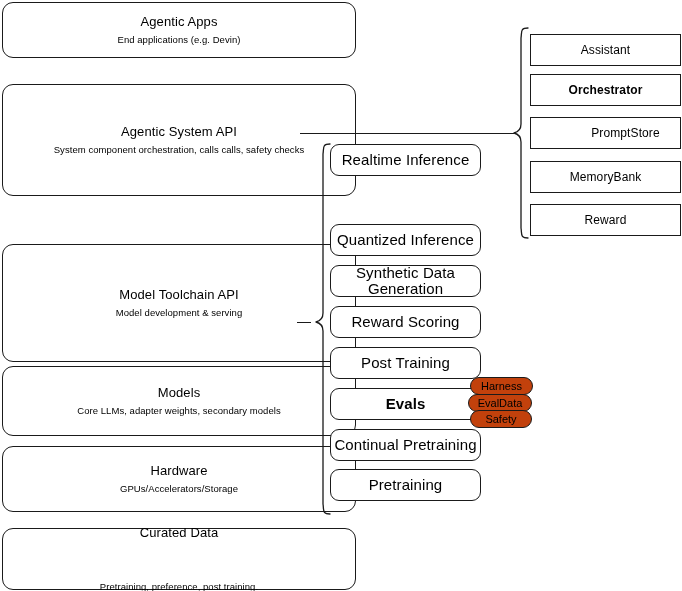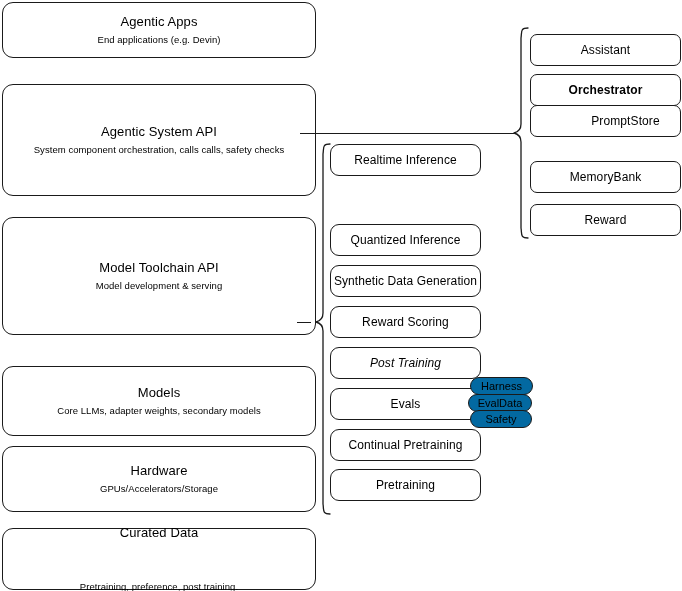--- a/index.html
+++ b/index.html
@@ -39,45 +39,45 @@
     letter-spacing: .1px;
   }
   .node .subtitle {
     font-size: 9.5px;
     line-height: 13px;
     margin-top: 3px;
     letter-spacing: .05px;
   }
 
   
-  .layer-box { left: 2px; width: 314px; }
+  .layer-box { left: 2px; width: 354px; }
 
   
   .cap-box {
     left: 330px;
     width: 151px;
     height: 32px;
     border-radius: 9px;
   }
-  .cap-box .title { font-size: 12px; }
+  .cap-box .title { font-size: 15px; }
 
   
   .comp-box {
     left: 530px;
     width: 151px;
     height: 32px;
-    border-radius: 7px;
+    border-radius: 0;
   }
   .comp-box .title { font-size: 12px; }
 
   
   .pill {
     position: absolute;
     box-sizing: border-box;
-    background: #0369a1;
+    background: #c2410c;
     border: 1.3px solid #1a1a1a;
     border-radius: 10px;
     height: 18px;
     display: flex;
     align-items: center;
     justify-content: center;
     font-size: 11px;
     color: #000000;
     z-index: 5;
   }
@@ -110,21 +110,21 @@
   <div class="node layer-box" style="top:2px; height:56px;">
     <div class="title">Agentic Apps</div>
     <div class="subtitle">End applications (e.g. Devin)</div>
   </div>
 
   <div class="node layer-box" style="top:84px; height:112px;">
     <div class="title">Agentic System API</div>
     <div class="subtitle">System component orchestration, calls calls, safety checks</div>
   </div>
 
-  <div class="node layer-box" style="top:217px; height:118px;align-items:center;">
+  <div class="node layer-box" style="top:244px; height:118px;align-items:center;">
     <div class="title">Model Toolchain API</div>
     <div class="subtitle">Model development &amp; serving</div>
   </div>
 
   <div class="node layer-box" style="top:366px; height:70px;">
     <div class="title">Models</div>
     <div class="subtitle">Core LLMs, adapter weights, secondary models</div>
   </div>
 
   <div class="node layer-box" style="top:446px; height:66px;">
@@ -148,21 +148,21 @@
              L 13 208
              C 14 214, 12 218, 20 218"></path>
   </svg>
 
   <div class="node comp-box" style="top:34px;">
     <div class="title">Assistant</div>
   </div>
   <div class="node comp-box" style="top:74px;font-weight:bold;">
     <div class="title">Orchestrator</div>
   </div>
-  <div class="node comp-box" style="top:105px;padding-left:40px;">
+  <div class="node comp-box" style="top:117px;padding-left:40px;">
     <div class="title">PromptStore</div>
   </div>
   <div class="node comp-box" style="top:161px;">
     <div class="title">MemoryBank</div>
   </div>
   <div class="node comp-box" style="top:204px;">
     <div class="title">Reward</div>
   </div>
 
   <div class="conn conn-h" style="left:297px; top:322px; width:14px;"></div>
@@ -182,24 +182,24 @@
   </div>
   <div class="node cap-box" style="top:224px;">
     <div class="title">Quantized Inference</div>
   </div>
   <div class="node cap-box" style="top:265px;text-align:center;">
     <div class="title">Synthetic Data Generation</div>
   </div>
   <div class="node cap-box" style="top:306px;align-items:center;">
     <div class="title">Reward Scoring</div>
   </div>
-  <div class="node cap-box" style="top:347px;font-style:italic;">
+  <div class="node cap-box" style="top:347px;">
     <div class="title">Post Training</div>
   </div>
-  <div class="node cap-box" style="top:388px;">
+  <div class="node cap-box" style="top:388px;font-weight:bold;">
     <div class="title">Evals</div>
   </div>
   <div class="node cap-box" style="top:429px;justify-content:center;">
     <div class="title">Continual Pretraining</div>
   </div>
   <div class="node cap-box" style="top:469px;">
     <div class="title">Pretraining</div>
   </div>
 
   <div class="pill" style="left:470px; top:377px; width:63px;">

